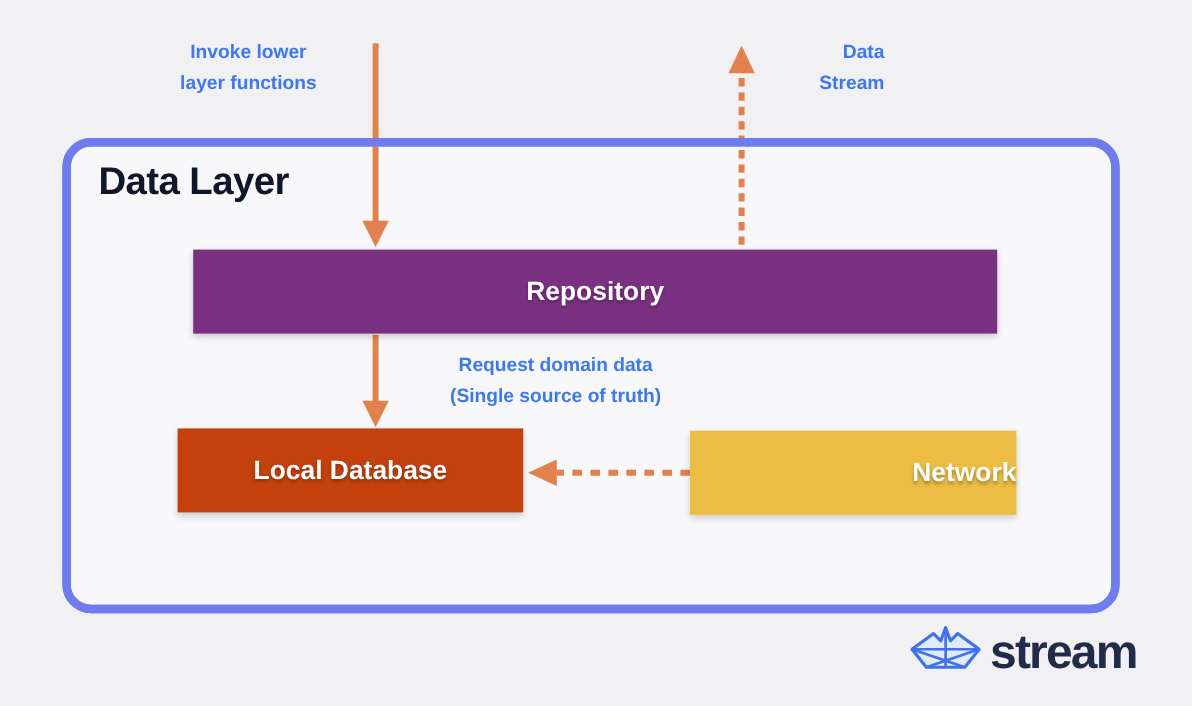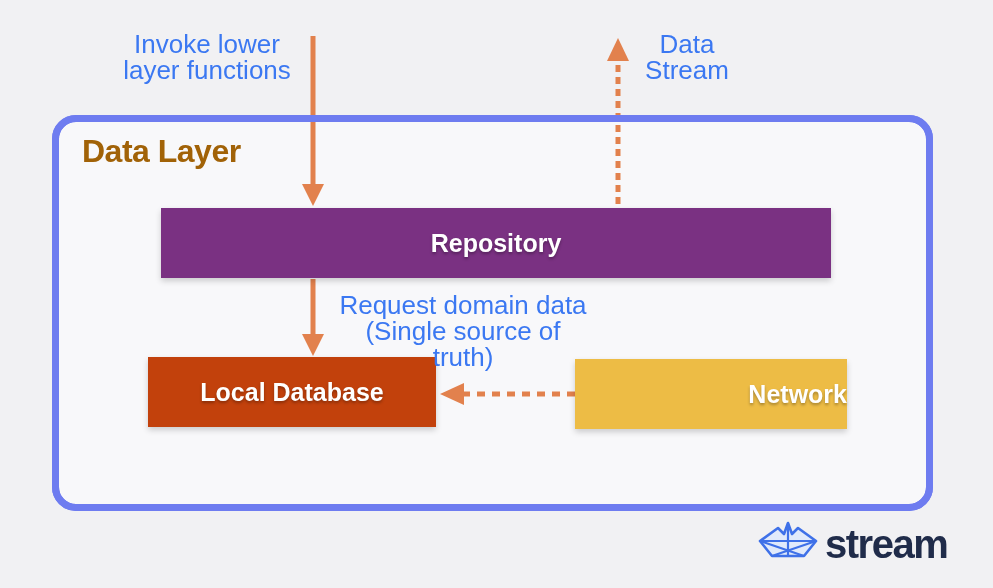--- a/index.html
+++ b/index.html
@@ -19,47 +19,47 @@
     z-index:1;
   }
   .dl-border-overlay{
     position:absolute;left:52px;top:115px;width:881px;height:396px;
     box-sizing:border-box;background:transparent;
     border:7px solid #6e7cf0;border-radius:24px;
     z-index:3;pointer-events:none;
   }
   .dl-title{
     position:absolute;left:82px;top:133px;
-    font-size:32px;font-weight:bold;color:#a16207;
+    font-size:32px;font-weight:bold;color:#0f172a;
     z-index:4;letter-spacing:-0.5px;
   }
 
   
   .arrows{position:absolute;left:0;top:0;z-index:2;pointer-events:none;}
 
   
   .node{
     position:absolute;display:flex;align-items:center;justify-content:center;
-    color:#ffffff;font-size:25px;font-weight:bold;
+    color:#ffffff;font-size:22px;font-weight:bold;
     text-shadow:0 2px 3px rgba(0,0,0,0.30);
     box-shadow:0 3px 6px rgba(0,0,0,0.18);
     z-index:4;
   }
   .node-repository{left:161px;top:208px;width:670px;height:70px;background:#7a3182;}
   .node-localdb  {left:148px;top:357px;width:288px;height:70px;background:#c2410c;}
   .node-network  {left:575px;top:359px;width:272px;height:70px;background:#edbc45;justify-content:flex-end;}
 
   
   .note{
     position:absolute;z-index:4;
-    color:#3b78f2;font-size:26px;font-weight:normal;
+    color:#3b78f2;font-size:16px;font-weight:bold;
     line-height:26px;text-align:center;white-space:pre-line;
   }
   .note-invoke {left:107px;top:31px;width:200px;}
-  .note-stream {left:637px;top:31px;width:100px;}
+  .note-stream {left:637px;top:31px;width:100px;text-align:right;}
   .note-request{left:333px;top:292px;width:260px;}
   .note-update {left:380px;top:443px;width:240px;}
 
   
   .logo{
     position:absolute;left:758px;top:520px;height:48px;
     display:flex;align-items:center;gap:7px;z-index:4;
   }
   .logo-word{
     font-size:40px;font-weight:700;color:#202c4a;

